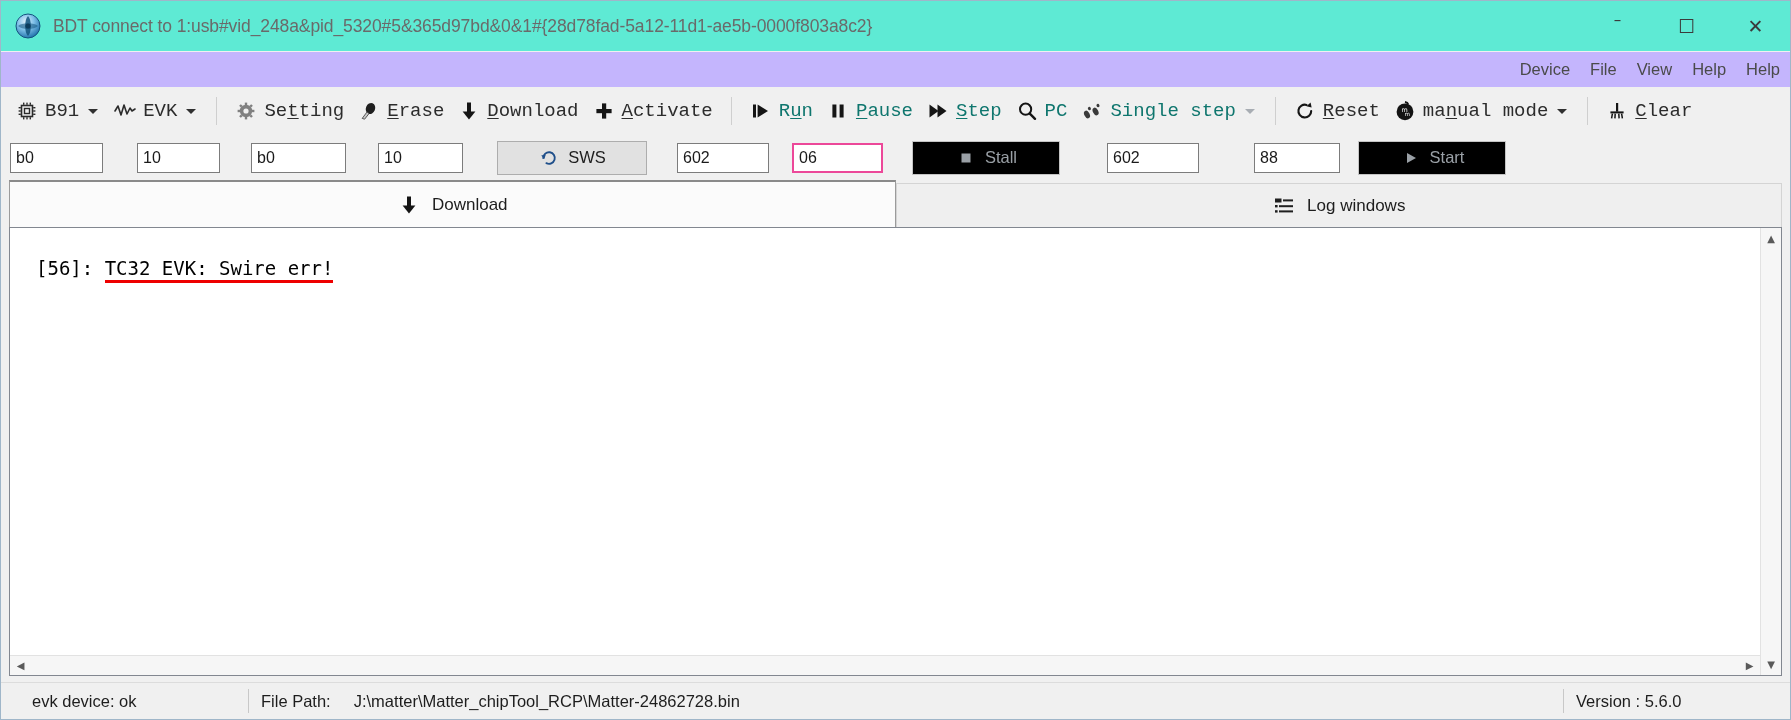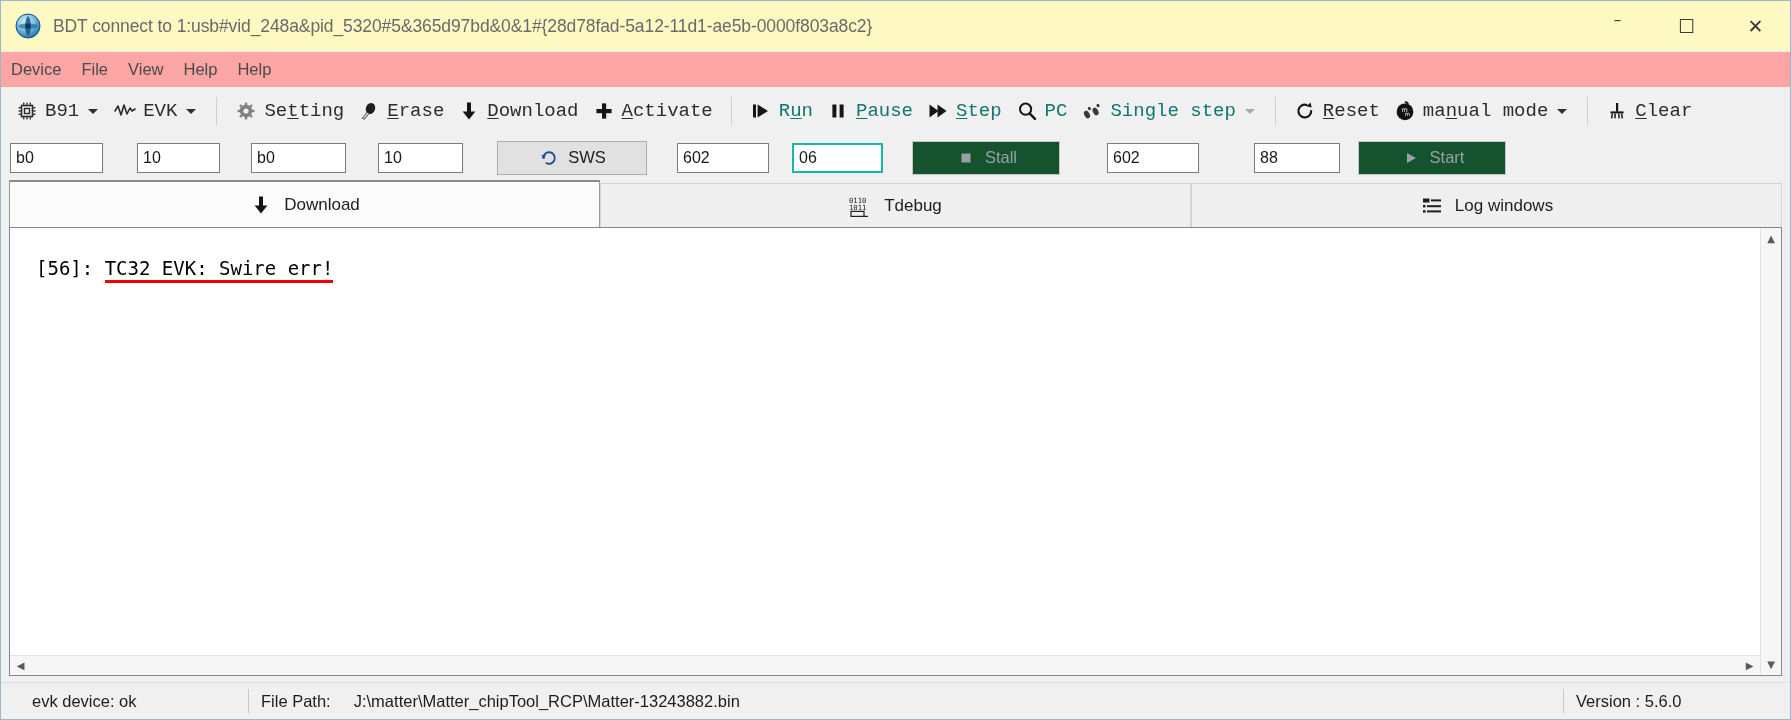--- a/index.html
+++ b/index.html
@@ -15,21 +15,21 @@
     width: 1791px; height: 720px;
     display: flex; flex-direction: column;
     background: #f0f0f0;
     border: 1px solid #9fb6c9;
     position: relative;
   }
 
   
   .titlebar {
     height: 51px;
-    background: #fef9c3;
+    background: #5eead4;
     display: flex; align-items: center;
     flex: 0 0 51px;
     border-bottom: 1px solid #f0f0f0;
   }
   .title-icon {
     width: 26px; height: 26px;
     margin-left: 14px; margin-right: 12px;
     flex: 0 0 26px;
     position: relative;
   }
@@ -47,23 +47,24 @@
     display: flex; align-items: center; justify-content: center;
     position: relative;
   }
   .gl { font-size: 19px; color: #3b3b3b; line-height: 1; font-family: "DejaVu Sans", sans-serif; }
   .gl.min { font-size: 15px; position: relative; top: -6px; }
 
   
   .menubar {
     height: 35px;
     flex: 0 0 35px;
-    background: #fca5a5;
+    background: #c4b5fd;
     display: flex; align-items: center;
     border-left: 2px solid #4aa3df;
+    justify-content: flex-end;
   }
   .menubar { border-left: none; }
   .menu-item {
     font-size: 16.5px;
     color: #4a4a4a;
     padding: 3px 10px;
     white-space: nowrap;
   }
 
   
@@ -116,31 +117,31 @@
   .tinput {
     height: 30px;
     border: 1px solid #7c7c7c;
     background: #ffffff;
     font-family: "Liberation Sans", sans-serif;
     font-size: 16px;
     color: #1a1a1a;
     padding: 0 5px;
     outline: none;
   }
-  .tinput.focused { border: 2px solid #14b8a6; }
+  .tinput.focused { border: 2px solid #ec4899; }
   .btnwide {
     height: 34px;
     background: #e1e1e1;
     border: 1px solid #adadad;
     display: flex; align-items: center; justify-content: center;
     gap: 8px;
     font-size: 16.5px;
     color: #1d1d1d;
   }
-  .btnwide.disabled { color: #9aa0a6; background: #14532d; border-color: #c4c4c4; }
+  .btnwide.disabled { color: #9aa0a6; background: #000000; border-color: #c4c4c4; }
 
   
   .tabstrip {
     height: 47px;
     flex: 0 0 47px;
     background: #f0f0f0;
     display: flex;
     align-items: flex-end;
     padding: 0 8px;
   }
@@ -512,31 +513,20 @@
     <div class="tab active">
       <span class="tab-ico">
         <svg width="18" height="20" viewBox="0 0 18 20">
           <rect x="7" y="1.5" width="4" height="10" fill="#151515"></rect>
           <polygon points="2.6,10.5 15.4,10.5 9,18.4" fill="#151515"></polygon>
         </svg>
       </span>
       <span>Download</span>
     </div>
 
-    <div class="tab">
-      <span class="tab-ico">
-        <svg width="24" height="22" viewBox="0 0 24 22">
-          <text x="0" y="8" font-family="DejaVu Sans Mono, monospace" font-size="7.2" fill="#1f1f1f">0110</text>
-          <text x="0" y="15" font-family="DejaVu Sans Mono, monospace" font-size="7.2" fill="#1f1f1f">1011</text>
-          <rect x="2" y="16.4" width="13" height="5" fill="none" stroke="#1f1f1f" stroke-width="1.2"></rect>
-          <line x1="15" y1="21.4" x2="19" y2="21.4" stroke="#1f1f1f" stroke-width="1.2"></line>
-        </svg>
-      </span>
-      <span>Tdebug</span>
-    </div>
 
     <div class="tab">
       <span class="tab-ico">
         <svg width="22" height="20" viewBox="0 0 22 20">
           <rect x="2" y="2.5" width="6.5" height="4" fill="#1f1f1f"></rect>
           <rect x="10" y="3.4" width="10" height="2" fill="#1f1f1f"></rect>
           <rect x="2" y="9" width="2.6" height="2.4" fill="#1f1f1f"></rect>
           <rect x="6" y="9.2" width="14" height="2" fill="#1f1f1f"></rect>
           <rect x="2" y="14.2" width="2.6" height="2.4" fill="#1f1f1f"></rect>
           <rect x="6" y="14.4" width="14" height="2" fill="#1f1f1f"></rect>
@@ -564,20 +554,20 @@
         <div class="sarrow">▼</div>
       </div>
     </div>
   </div>
 
   <div class="statusbar">
     <div class="st-cell" style="width:228px;">evk device: ok</div>
     <div class="st-div"></div>
     <div class="st-cell">
       <span style="margin-right:23px;">File Path:</span>
-      <span>J:\matter\Matter_chipTool_RCP\Matter-13243882.bin</span>
+      <span>J:\matter\Matter_chipTool_RCP\Matter-24862728.bin</span>
     </div>
     <div class="spacer"></div>
     <div class="st-div"></div>
     <div class="st-cell" style="width:226px;">Version : 5.6.0</div>
   </div>
 
 </div>
 
 </body></html>

